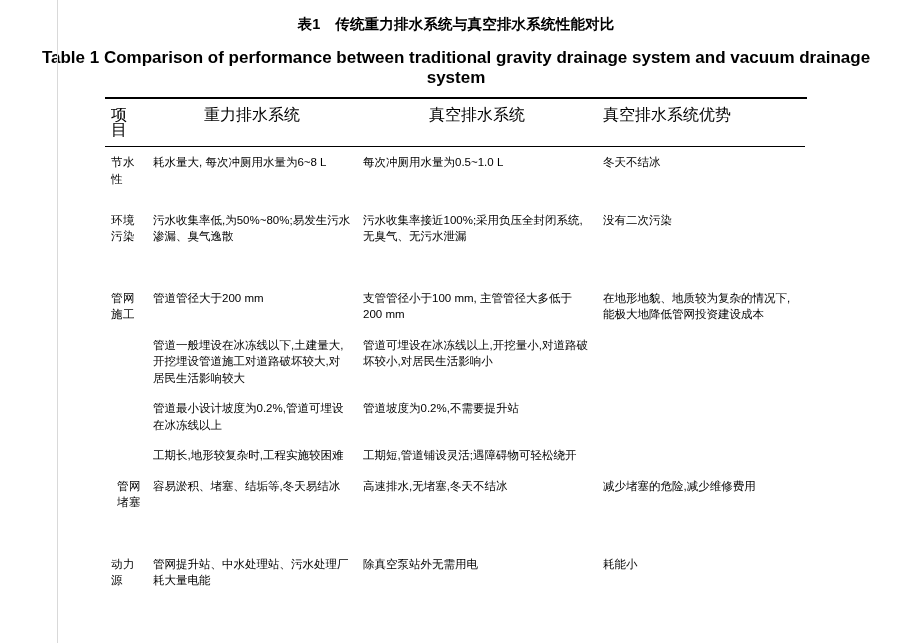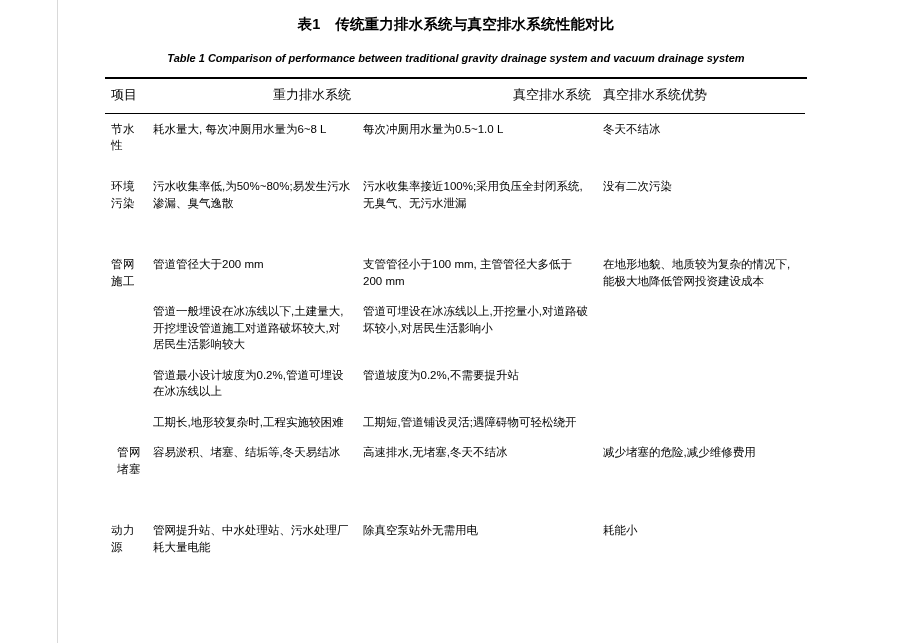--- a/index.html
+++ b/index.html
@@ -33,26 +33,25 @@
     text-align: center;
     font-size: 14.5px;
     font-weight: bold;
     letter-spacing: 0.2px;
     margin: 6px 0 0 0;
     padding: 0 60px;
     line-height: 20px;
   }
   .title-en {
     text-align: center;
-    font-size: 11px;
+    font-size: 17px;
     font-weight: bold;
     margin: 14px 0 0 0;
     padding: 0 40px;
     line-height: 20px;
-    font-style: italic;
   }
   .rule-top {
     margin: 9px 105px 0 105px;
     height: 2px;
     background: #000000;
   }
   table.tbl {
     border-collapse: collapse;
     margin: 0 0 0 105px;
     width: 700px;
@@ -64,27 +63,27 @@
     line-height: 16.5px;
     padding: 7px 6px 7px 6px;
     border: 0;
   }
   .col-item { width: 42px; }
   .col-grav { width: 210px; }
   .col-vac  { width: 240px; }
   .col-adv  { width: 208px; }
 
   tr.head td {
-    font-size: 13px;
+    font-size: 16px;
     padding-top: 8px;
     padding-bottom: 9px;
     border-bottom: 1px solid #000000;
   }
   tr.head td.center {
-    text-align: right;
+    text-align: center;
   }
   tr.head td.itemhead {
     line-height: 15px;
   }
   .sectrow > td {
     border-bottom: 1px solid #000000;
   }
   .subrow > td {
     border-bottom: 0;
   }

